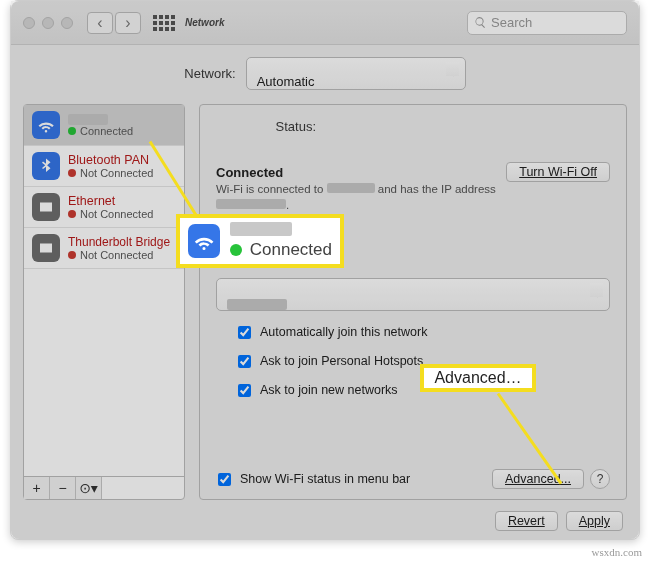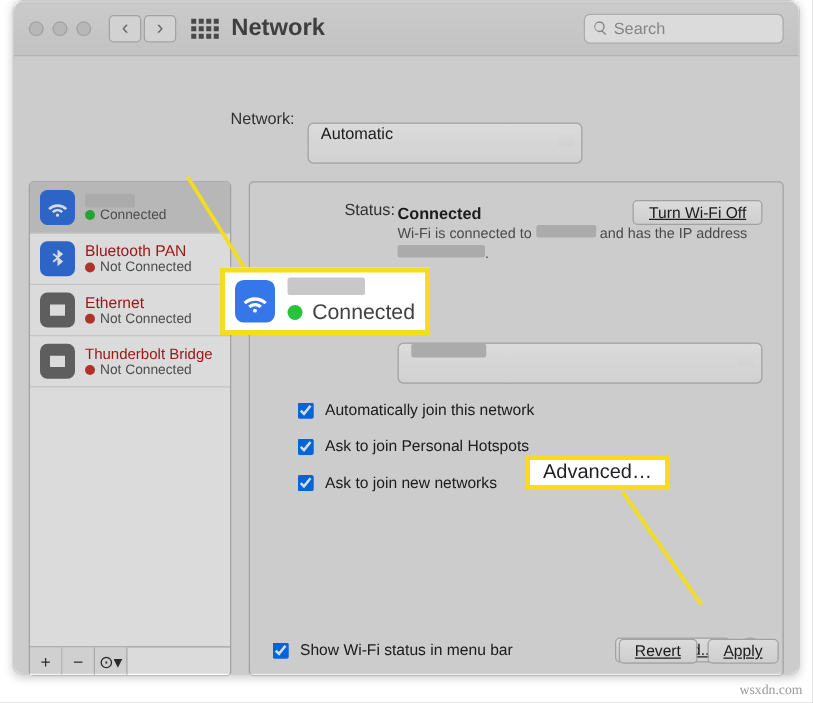--- a/index.html
+++ b/index.html
@@ -29,28 +29,28 @@
     align-items: center;
     padding: 0 12px;
     border-bottom: 1px solid #d0d0d0;
     background: linear-gradient(#ececec,#e3e3e3);
   }
   .traffic { display:flex; gap:7px; margin-right:14px;}
   .traffic span{width:12px;height:12px;border-radius:50%;background:#d6d6d6;border:1px solid #bdbdbd;}
   .navbtn{width:26px;height:22px;border:1px solid #bdbdbd;border-radius:4px;background:#f5f5f5;display:flex;align-items:center;justify-content:center;color:#7a7a7a;font-size:16px;margin-right:2px;}
   .grid-icon{width:22px;height:22px;margin:0 10px;display:flex;flex-wrap:wrap;gap:2px;align-content:center;justify-content:center;}
   .grid-icon i{width:4px;height:4px;background:#555;}
-  .title{font-weight:600;font-size:19px;color:#4a4a4a;}
+  .title{font-weight:600;font-size:10px;color:#4a4a4a;font-style:italic;}
   .search{margin-left:auto;width:160px;height:24px;border:1px solid #c7c7c7;border-radius:5px;background:#fff;display:flex;align-items:center;padding:0 6px;color:#9a9a9a;}
   .search svg{width:13px;height:13px;margin-right:4px;fill:#9a9a9a;}
   .search span{font-size:13px;}
   
   .location-row{display:flex;align-items:center;justify-content:center;gap:10px;padding:12px 0 8px;}
   .location-label{color:#3a3a3a;}
-  .dropdown{height:33px;border:1px solid #bcbcbc;border-radius:5px;background:linear-gradient(#fff,#f4f4f4);display:flex;align-items:flex-start;padding:0 22px 0 10px;position:relative;min-width:220px;margin-top:41px;}
+  .dropdown{height:33px;border:1px solid #bcbcbc;border-radius:5px;background:linear-gradient(#fff,#f4f4f4);display:flex;align-items:flex-end;padding:0 22px 0 10px;position:relative;min-width:220px;}
   .dropdown::after{content:"";position:absolute;right:6px;top:4px;width:12px;height:14px;background:linear-gradient(#fff,#f4f4f4);border-left:1px solid transparent;}
   .dropdown .chev{position:absolute;right:7px;top:3px;font-size:9px;line-height:8px;color:#555;}
   
   .body{display:flex;padding:6px 12px 10px;gap:14px;height:calc(100% - 44px - 42px - 40px);}
   .sidebar{width:162px;display:flex;flex-direction:column;border:1px solid #bcbcbc;border-radius:4px;background:#fff;}
   .svc{display:flex;align-items:center;gap:8px;padding:6px 8px;border-bottom:1px solid #e6e6e6;}
   .svc .icon{width:28px;height:28px;border-radius:6px;background:#3576e8;display:flex;align-items:center;justify-content:center;}
   .svc .txt{display:flex;flex-direction:column;}
   .svc .name{font-size:12.5px;color:#b91c1c;}
   .svc .status{font-size:11px;color:#5a5a5a;display:flex;align-items:center;gap:4px;}
@@ -58,21 +58,21 @@
   .green{background:#27c33a;}
   .red{background:#cc3c33;}
   .svc.selected{background:#d6d6d6;}
   .icon.wifi svg,.icon svg{width:18px;height:18px;fill:#fff;}
   .icon.eth{background:#6e6e6e;}
   .icon.tb{background:#6e6e6e;}
   .sidebar-footer{margin-top:auto;display:flex;border-top:1px solid #bcbcbc;}
   .sidebar-footer button{width:26px;height:22px;border:none;border-right:1px solid #c8c8c8;background:#f3f3f3;color:#333;font-size:14px;cursor:default;display:flex;align-items:center;justify-content:center;}
   
   .main{flex:1;border:1px solid #bcbcbc;border-radius:4px;background:#eee;padding:14px 16px;position:relative;display:flex;flex-direction:column;}
-  .row{display:flex;gap:2px;margin-bottom:8px;}
+  .row{display:flex;gap:28px;margin-bottom:8px;flex-direction:column;}
   .row .lab{width:100px;text-align:right;color:#3a3a3a;}
   .row .val{flex:1;}
   .status-head{font-weight:600;}
   .mac-btn{height:20px;padding:0 12px;border:1px solid #bcbcbc;border-radius:4px;background:linear-gradient(#fff,#f1f1f1);font-size:12.5px;display:inline-flex;align-items:center;text-decoration:underline;}
   .blur{background:#c8c8c8;color:transparent;border-radius:2px;display:inline-block;}
   .desc{font-size:11.5px;color:#555;line-height:1.35;}
   .dropdown.net{min-width:230px;}
   .check{display:flex;align-items:flex-start;gap:6px;margin:6px 0 6px 18px;font-size:12.5px;color:#222;}
   .check input{margin-top:1px;}
   .note{font-size:11px;color:#555;margin-left:36px;line-height:1.35;width:260px;}

